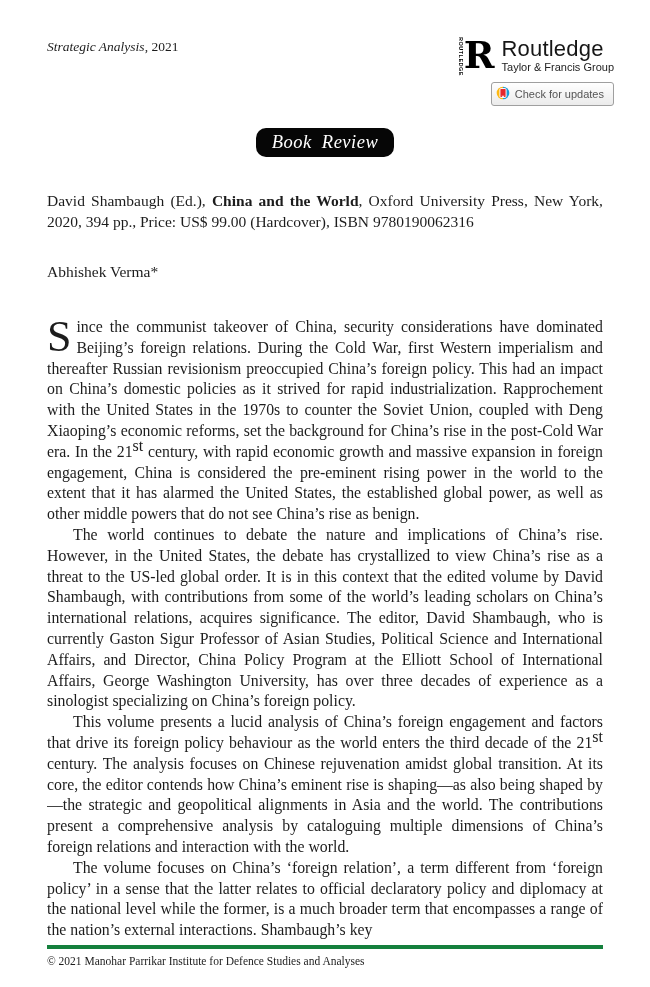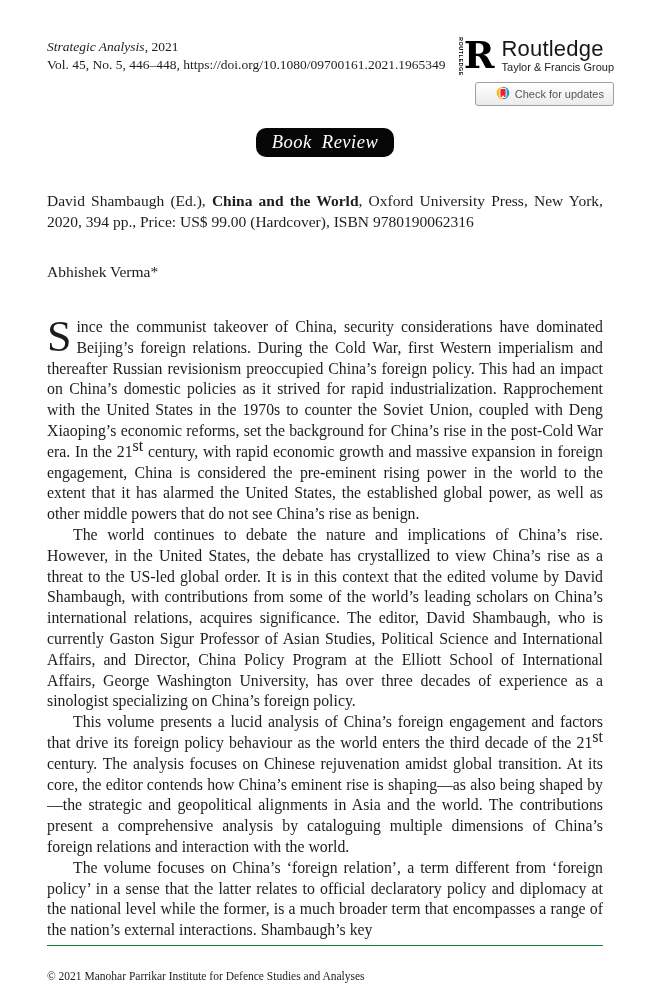--- a/index.html
+++ b/index.html
@@ -73,21 +73,21 @@
   .logo-tagline {
     font-size: 11px;
     line-height: 13px;
     color: #222;
   }
   .check-updates {
     margin-top: 7px;
     display: inline-flex;
     align-items: center;
     gap: 5px;
-    padding: 3px 9px 3px 20px;
+    padding: 3px 9px 3px 4px;
     border: 1px solid #9f9f9f;
     border-radius: 3px;
     background: linear-gradient(#ffffff, #ebebeb);
     font-family: "Liberation Sans", sans-serif;
     font-size: 11px;
     color: #555;
     cursor: pointer;
   }
   .crossmark-icon { display: inline-block; }
 
@@ -148,37 +148,36 @@
     font-size: 16px;
     line-height: 0;
     vertical-align: super;
   }
 
   
   .page-footer {
     position: absolute;
     left: 47px; top: 945px;
     width: 556px;
-    border-top: 1px solid #15803d;
-    padding-top: 24px;
+    border-top: 4px solid #15803d;
+    padding-top: 6px;
     font-family: Liberation Serif, serif;
   }
   .copyright {
     font-size: 11.5px;
     color: #1c1c1c;
   }
 </style>
 </head>
 <body>
 
 <div class="page">
 
   <div class="journal-info">
     <div><span style="font-style: italic;">Strategic Analysis</span><span>, 2021</span></div>
-    <div>Vol. 45, No. 5, 446–448, https://doi.org/10.1080/09700161.2021.1965349</div>
   </div>
 
   <div class="branding">
     <div class="logo-row">
       <div class="logo-mark">
         <span class="logo-vertical">ROUTLEDGE</span>
         <span class="logo-r">R</span>
       </div>
       <div class="logo-text-col">
         <span class="logo-name">Routledge</span>

